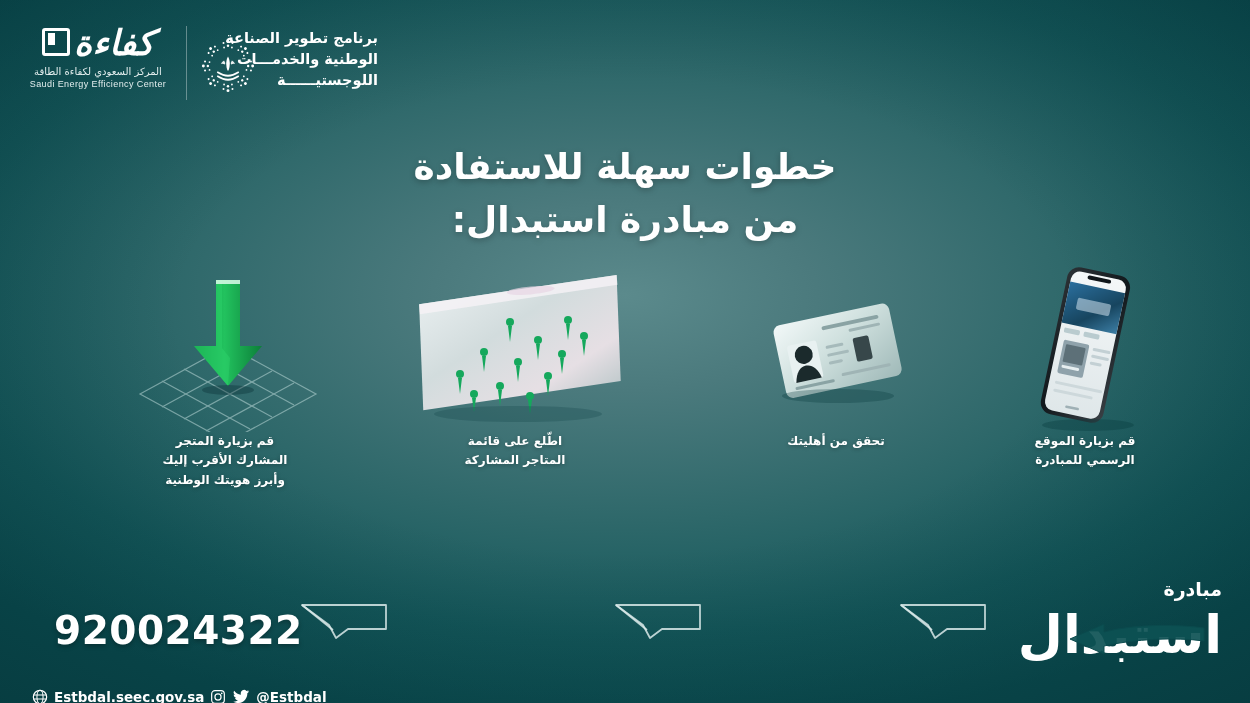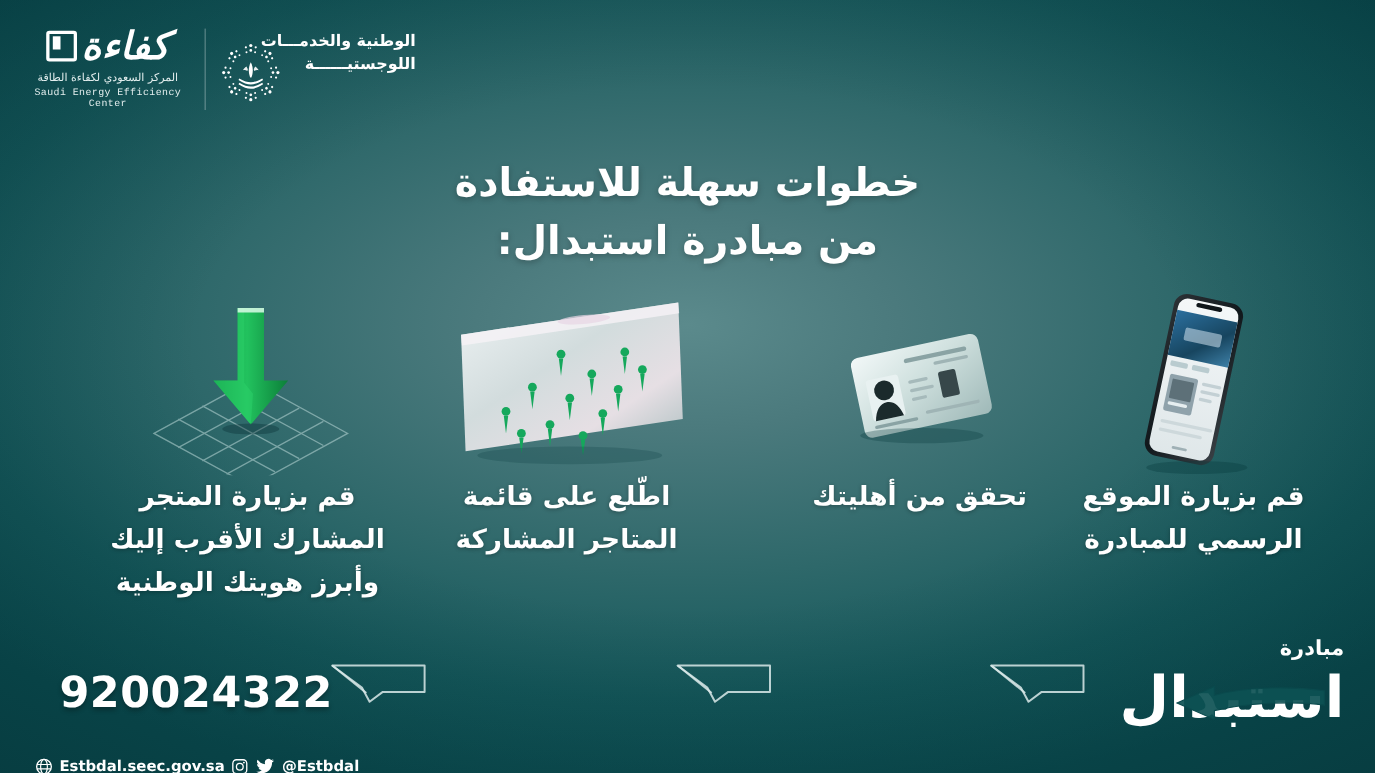--- a/index.html
+++ b/index.html
@@ -31,21 +31,21 @@
   }
   .kafaa-mark{
     display:inline-block;width:22px;height:22px;border:3px solid #fff;border-radius:3px;
     position:relative;margin-bottom:4px;
   }
   .kafaa-mark::after{
     content:"";position:absolute;left:3px;top:2px;width:7px;height:12px;background:#fff;
   }
   .kafaa-ar{color:#e3eeee;font-size:10px;margin-top:5px;letter-spacing:.2px;}
   .kafaa-en{color:#e3eeee;font-size:9px;margin-top:2px;letter-spacing:.4px;
-    font-family:Liberation Mono, monospace;}
+    font-family:Liberation Sans, sans-serif;}
 
   .divider-v{position:absolute;left:186px;top:4px;width:1px;height:74px;background:rgba(255,255,255,.35);}
 
   .logo-nidlp{position:absolute;left:200px;top:2px;width:230px;height:84px;}
   .nidlp-text{
     position:absolute;right:52px;top:4px;width:170px;text-align:right;direction:rtl;
     color:#fff;font-size:14.5px;font-weight:700;line-height:1.45;
   }
   .nidlp-emblem{position:absolute;left:0;top:14px;width:56px;height:56px;}
 
@@ -55,21 +55,21 @@
     color:#ffffff;font-size:36px;font-weight:700;line-height:1.48;direction:rtl;
     text-shadow:0 2px 6px rgba(0,0,0,.25);
   }
   .title .l2{display:block;}
 
   
   .steps{position:absolute;top:262px;left:0;width:100%;height:320px;}
   .step{position:absolute;top:0;text-align:center;}
   .step-art{position:relative;height:170px;}
   .step-label{
-    color:#ffffff;font-size:24px;font-weight:700;line-height:1.62;direction:rtl;
+    color:#ffffff;font-size:12px;font-weight:700;line-height:1.62;direction:rtl;
     text-shadow:0 1px 4px rgba(0,0,0,.3);
   }
 
   .step1{left:960px;width:250px;}   
   .step2{left:726px;width:220px;}   
   .step3{left:390px;width:250px;}   
   .step4{left:80px;width:290px;}    
 
   
   .conn{position:absolute;top:332px;width:96px;height:48px;}
@@ -113,20 +113,21 @@
         <span class="kafaa-mark"></span>
       </div>
       <div class="kafaa-ar">المركز السعودي لكفاءة الطاقة</div>
       <div class="kafaa-en">Saudi Energy Efficiency Center</div>
     </div>
 
     <div class="divider-v"></div>
 
     <div class="logo-nidlp">
       <div class="nidlp-text">
+        <div>برنامج تطوير الصناعة</div>
         <div>الوطنية والخدمـــات</div>
         <div>اللوجستيــــــة</div>
       </div>
       <svg class="nidlp-emblem" viewBox="0 0 100 100">
         <g fill="#ffffff">
           <g id="dotring">
             <circle cx="50" cy="6" r="2.6"></circle>
               <circle cx="50" cy="14" r="2.2"></circle>
             <circle cx="58" cy="9" r="1.8"></circle>
               <circle cx="42" cy="9" r="1.8"></circle>

